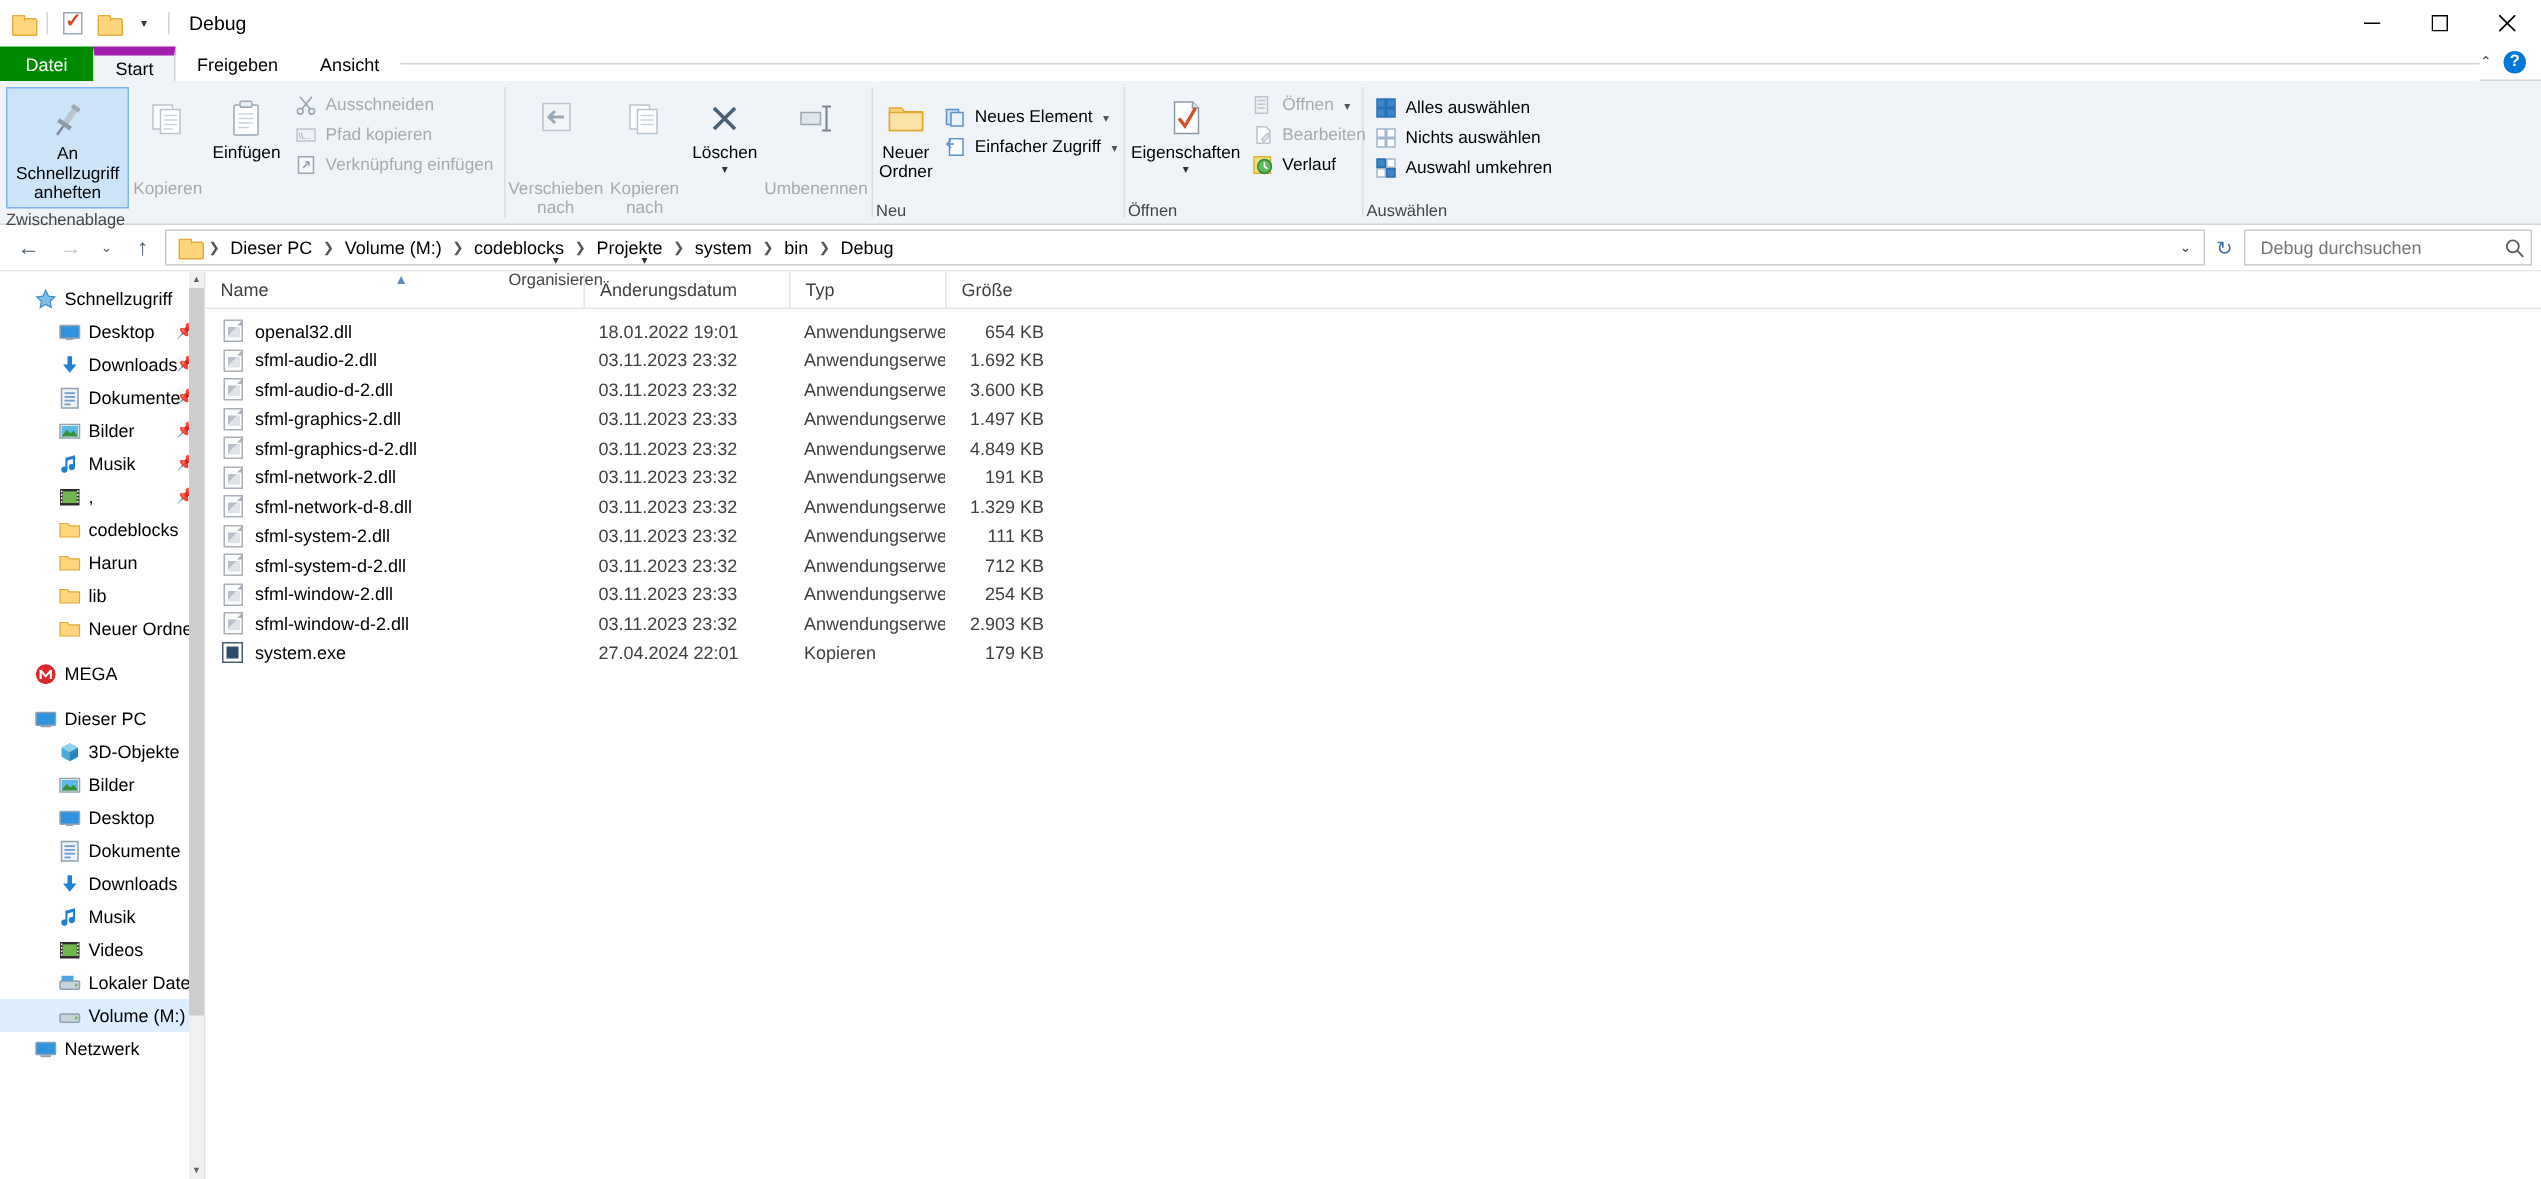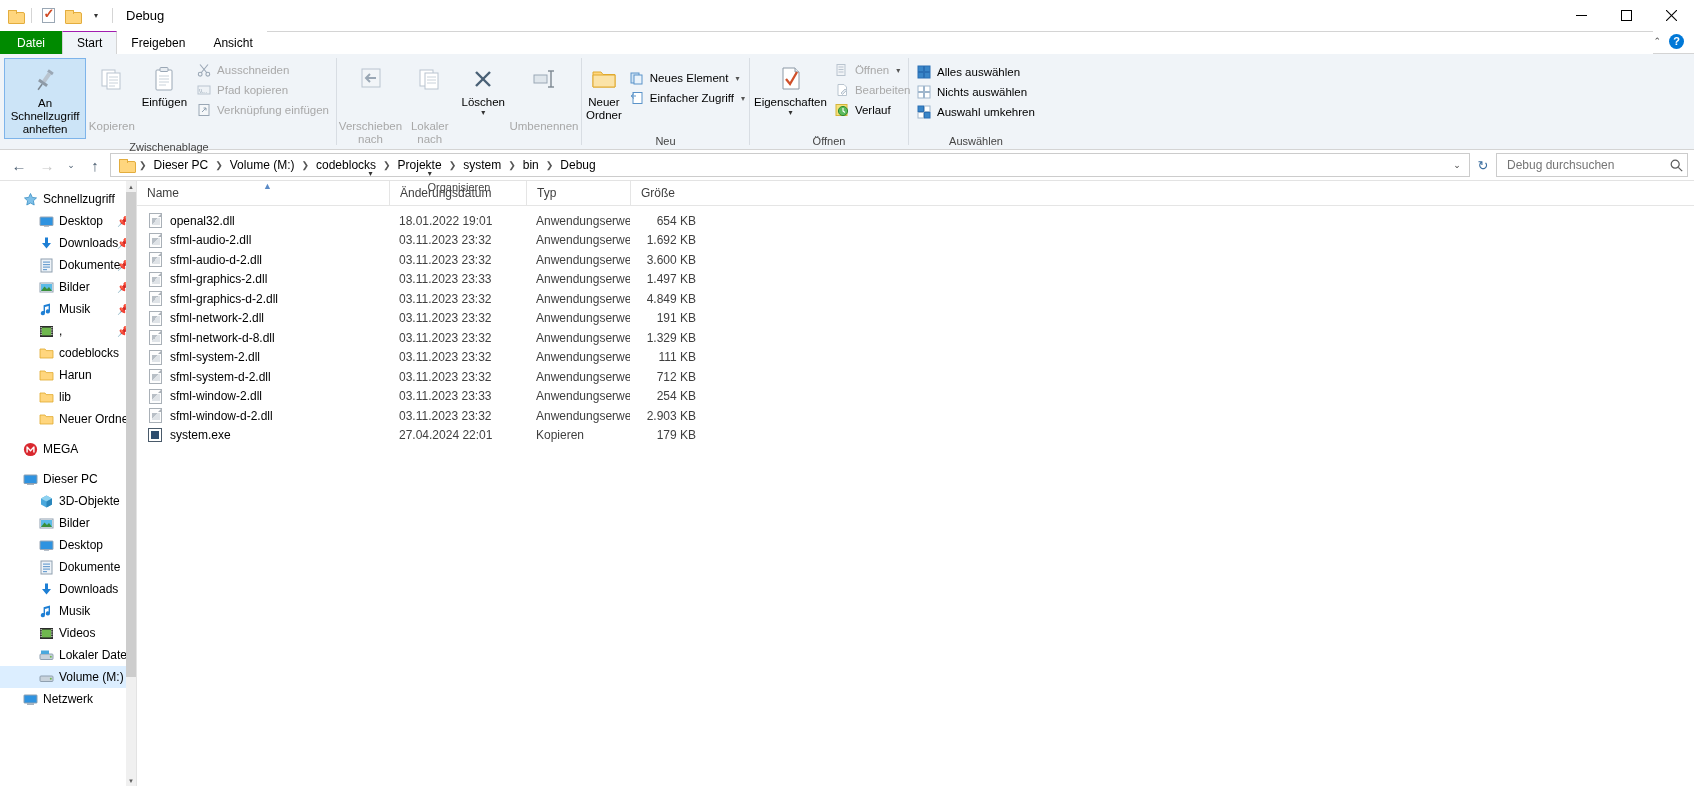--- a/index.html
+++ b/index.html
@@ -42,46 +42,46 @@
   .qat-caret { font-size: 8px; color: #333; padding: 0 2px; }
   .title-text { font-size: 13px; margin-left: 10px; color: #000; }
   .win-controls { position: absolute; right: 0; top: 0; display: flex; height: 31px; }
   .win-btn {
     width: 45px; height: 31px; display:flex; align-items:center; justify-content:center;
     font-size: 13px; color: #000; line-height: 1;
   }
 
   
   .tabs-row {
-    height: 23px; display: flex; align-items: flex-start; background: #ffffff;
+    height: 23px; display: flex; align-items: center; background: #ffffff;
     position: relative;
   }
   .tab {
     height: 23px; padding: 0 14px; display: flex; align-items: center;
     font-size: 12px; color: #000; background: transparent;
   }
   .tab.file { background: #008a00; color: #ffffff; padding: 0 17px; }
-  .tab.active { background: #f0f4f8; border-left: 1px solid #d4d4d4; border-right: 1px solid #d4d4d4; border-top: 1px solid #a21caf; }
+  .tab.active { background: #f0f4f8; border-left: 1px solid #d4d4d4; border-right: 1px solid #d4d4d4; border-top: 6px solid #a21caf; }
   .tabs-spacer { flex: 1; border-bottom: 1px solid #d4d4d4; }
   .tabs-right { display:flex; align-items:center; gap:8px; padding: 0 10px 2px 0; border-bottom: 1px solid #d4d4d4; height: 23px;}
   .ribbon-chevron { font-size: 9px; color:#444; }
   .help-ico {
     width: 15px; height: 15px; border-radius: 50%; background: #0078d7; color:#fff;
     font-size: 11px; display:flex; align-items:center; justify-content:center; font-weight: bold;
   }
 
   
   .ribbon {
     height: 96px; background: #f0f4f8; border-bottom: 1px solid #d4d4d4;
     display: flex; align-items: stretch; padding-left: 4px;
   }
   .rgroup { display: flex; flex-direction: column; position: relative; }
   .rgroup-body { flex: 1; display: flex; align-items: flex-start; padding-top: 4px; gap: 0px; }
   .rgroup-label {
-    text-align: center; font-size: 11px; color: #444; height: 16px; line-height: 16px;
+    font-size: 11px; color: #444; height: 16px; line-height: 16px;
   }
   .rgroup-sep { width: 1px; background: #d8dde3; margin: 4px 2px 4px 2px; }
 
   .bigbtn {
     width: 84px; display: flex; flex-direction: column; align-items: center;
     padding: 4px 2px 2px; font-size: 11.5px; color: #000; text-align: center; line-height: 13px;
   }
   .bigbtn.selected { background:#cce4f7; border: 1px solid #7eb4ea; }
   .bigbtn .icn { height: 34px; display:flex; align-items:center; justify-content:center; }
   .bigbtn.dis { color: #a8a8a8; gap: 24px; }
@@ -362,21 +362,21 @@
             <svg width="28" height="28" viewBox="0 0 28 28">
               <rect x="4" y="5" width="13" height="16" fill="#fff" stroke="#b9c4cf"></rect>
               <rect x="9" y="8" width="13" height="16" fill="#fff" stroke="#b9c4cf"></rect>
               <g stroke="#c9d2da" stroke-width="1">
                   <line x1="11" y1="12" x2="20" y2="12"></line>
                   <line x1="11" y1="15" x2="20" y2="15"></line>
                   <line x1="11" y1="18" x2="20" y2="18"></line>
                 </g>
             </svg>
           </span>
-          <span>Lokaler nach</span>
+          <span>Kopieren nach</span>
           <span class="bigcaret">▾</span>
         </div>
         <div class="bigbtn" style="width:52px">
           <span class="icn">
             <svg width="28" height="28" viewBox="0 0 28 28" stroke="#4a6176" stroke-width="2.4" fill="none">
               <line x1="7" y1="7" x2="21" y2="21"></line>
                 <line x1="21" y1="7" x2="7" y2="21"></line>
             </svg>
           </span>
           <span>Löschen</span>

